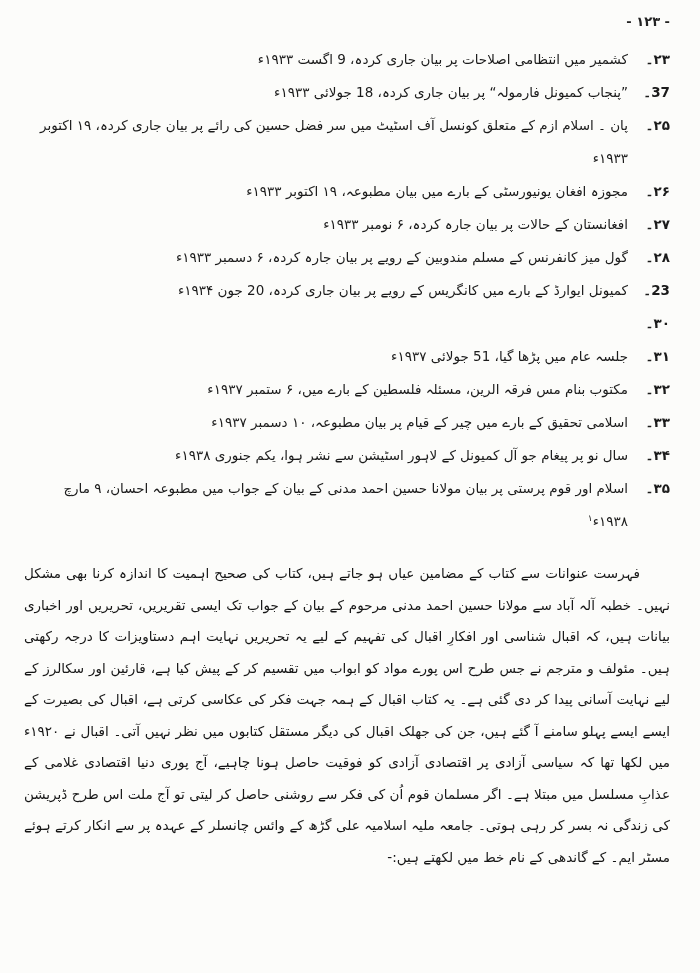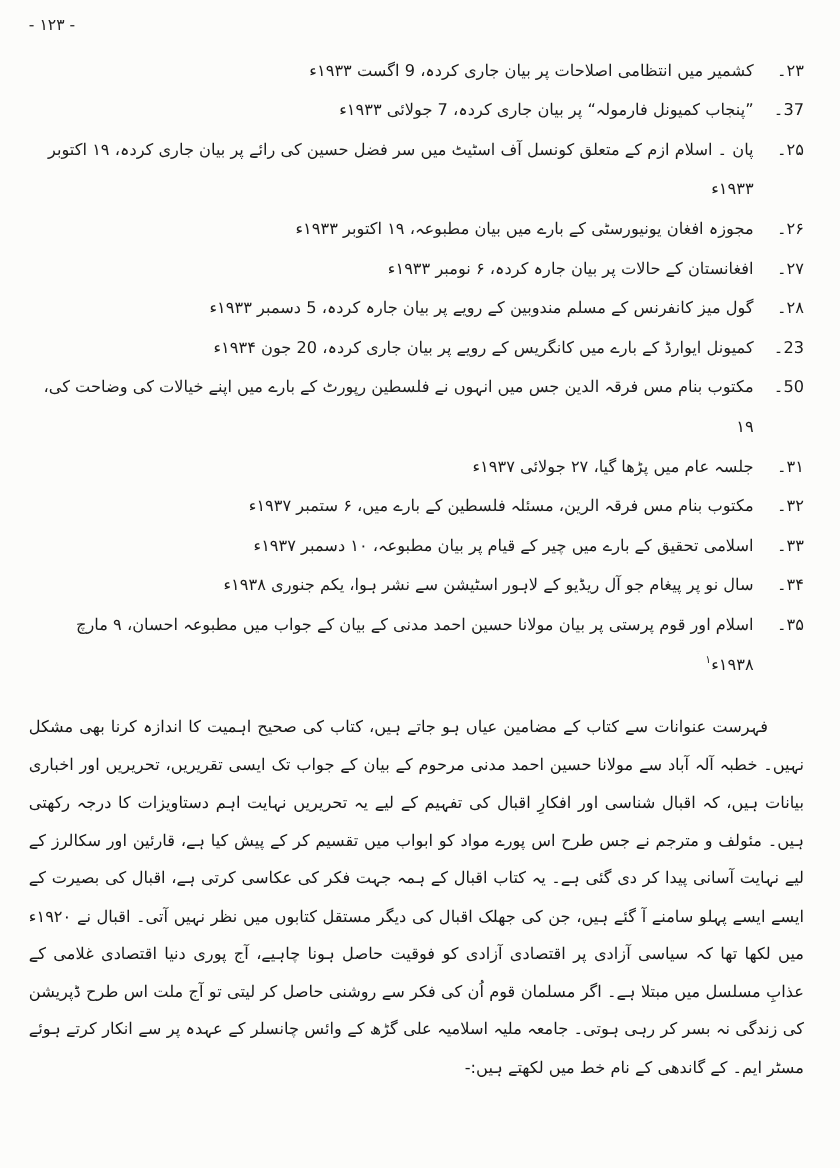--- a/index.html
+++ b/index.html
@@ -4,25 +4,25 @@
 <style>
   html,body{margin:0;padding:0;}
   body{
     width:700px;height:973px;
     background:#fcfcfa;color:#1b1b1b;
     font-family:"DejaVu Sans",sans-serif;
     direction:rtl;overflow:hidden;
   }
   .page{padding:14px 30px 0 24px;}
   .page-number{
-    text-align:left;font-size:13px;letter-spacing:2px;color:#222;
+    text-align:right;font-size:13px;letter-spacing:2px;color:#222;font-weight:bold;
   }
   .list{margin-top:14px;}
   .item{display:flex;align-items:flex-start;font-size:13.5px;line-height:33px;}
-  .item .num{width:42px;flex:none;}
+  .item .num{width:42px;flex:none;font-weight:bold;}
   .item .txt{flex:1;}
   .item .txt .line{display:block;}
   .cont-deep{margin-right:210px;}
   .body-para{
     margin-top:20px;font-size:13.5px;line-height:31.5px;
     text-align:justify;text-indent:30px;color:#161616;
   }
   sup{font-size:9px;line-height:0;}
 </style>
 </head>
@@ -34,75 +34,74 @@
 
   <div class="list">
 
     <div class="item">
       <span class="num">۲۳۔</span>
       <span class="txt">کشمیر میں انتظامی اصلاحات پر بیان جاری کردہ، 9 اگست ۱۹۳۳ء</span>
     </div>
 
     <div class="item">
       <span class="num">37۔</span>
-      <span class="txt">”پنجاب کمیونل فارمولہ“ پر بیان جاری کردہ، 7 جولائی ۱۹۳۳ء</span>
+      <span class="txt">”پنجاب کمیونل فارمولہ“ پر بیان جاری کردہ، 18 جولائی ۱۹۳۳ء</span>
     </div>
 
     <div class="item">
       <span class="num">۲۵۔</span>
       <span class="txt">پان ۔ اسلام ازم کے متعلق کونسل آف اسٹیٹ میں سر فضل حسین کی رائے پر بیان جاری کردہ، ۱۹ اکتوبر ۱۹۳۳ء</span>
     </div>
 
     <div class="item">
       <span class="num">۲۶۔</span>
       <span class="txt">مجوزہ افغان یونیورسٹی کے بارے میں بیان مطبوعہ، ۱۹ اکتوبر ۱۹۳۳ء</span>
     </div>
 
     <div class="item">
       <span class="num">۲۷۔</span>
       <span class="txt">افغانستان کے حالات پر بیان جارہ کردہ، ۶ نومبر ۱۹۳۳ء</span>
     </div>
 
     <div class="item">
       <span class="num">۲۸۔</span>
-      <span class="txt">گول میز کانفرنس کے مسلم مندوبین کے رویے پر بیان جارہ کردہ، 5 دسمبر ۱۹۳۳ء</span>
+      <span class="txt">گول میز کانفرنس کے مسلم مندوبین کے رویے پر بیان جارہ کردہ، ۶ دسمبر ۱۹۳۳ء</span>
     </div>
 
     <div class="item">
       <span class="num">23۔</span>
       <span class="txt">کمیونل ایوارڈ کے بارے میں کانگریس کے رویے پر بیان جاری کردہ، 20 جون ۱۹۳۴ء</span>
     </div>
 
     <div class="item">
-      <span class="num">50۔</span>
+      <span class="num">۳۰۔</span>
       <span class="txt">
-        <span class="line">مکتوب بنام مس فرقہ الدین جس میں انہوں نے فلسطین رپورٹ کے بارے میں اپنے خیالات کی وضاحت کی، ۱۹</span>
       </span>
     </div>
 
     <div class="item">
       <span class="num">۳۱۔</span>
       <span class="txt">
-        <span class="line">جلسہ عام میں پڑھا گیا، ۲۷ جولائی ۱۹۳۷ء</span>
+        <span class="line">جلسہ عام میں پڑھا گیا، 51 جولائی ۱۹۳۷ء</span>
       </span>
     </div>
 
     <div class="item">
       <span class="num">۳۲۔</span>
       <span class="txt">مکتوب بنام مس فرقہ الرین، مسئلہ فلسطین کے بارے میں، ۶ ستمبر ۱۹۳۷ء</span>
     </div>
 
     <div class="item">
       <span class="num">۳۳۔</span>
       <span class="txt">اسلامی تحقیق کے بارے میں چیر کے قیام پر بیان مطبوعہ، ۱۰ دسمبر ۱۹۳۷ء</span>
     </div>
 
     <div class="item">
       <span class="num">۳۴۔</span>
-      <span class="txt">سال نو پر پیغام جو آل ریڈیو کے لاہور اسٹیشن سے نشر ہوا، یکم جنوری ۱۹۳۸ء</span>
+      <span class="txt">سال نو پر پیغام جو آل کمیونل کے لاہور اسٹیشن سے نشر ہوا، یکم جنوری ۱۹۳۸ء</span>
     </div>
 
     <div class="item">
       <span class="num">۳۵۔</span>
       <span class="txt"><span>اسلام اور قوم پرستی پر بیان مولانا حسین احمد مدنی کے بیان کے جواب میں مطبوعہ احسان، ۹ مارچ ۱۹۳۸ء</span><sup>۱</sup></span>
     </div>
 
   </div>
 
   <div class="body-para">فہرست عنوانات سے کتاب کے مضامین عیاں ہو جاتے ہیں، کتاب کی صحیح اہمیت کا اندازہ کرنا بھی مشکل نہیں۔ خطبہ آلہ آباد سے مولانا حسین احمد مدنی مرحوم کے بیان کے جواب تک ایسی تقریریں، تحریریں اور اخباری بیانات ہیں، کہ اقبال شناسی اور افکارِ اقبال کی تفہیم کے لیے یہ تحریریں نہایت اہم دستاویزات کا درجہ رکھتی ہیں۔ مئولف و مترجم نے جس طرح اس پورے مواد کو ابواب میں تقسیم کر کے پیش کیا ہے، قارئین اور سکالرز کے لیے نہایت آسانی پیدا کر دی گئی ہے۔ یہ کتاب اقبال کے ہمہ جہت فکر کی عکاسی کرتی ہے، اقبال کی بصیرت کے ایسے ایسے پہلو سامنے آ گئے ہیں، جن کی جھلک اقبال کی دیگر مستقل کتابوں میں نظر نہیں آتی۔ اقبال نے ۱۹۲۰ء میں لکھا تھا کہ سیاسی آزادی پر اقتصادی آزادی کو فوقیت حاصل ہونا چاہیے، آج پوری دنیا اقتصادی غلامی کے عذابِ مسلسل میں مبتلا ہے۔ اگر مسلمان قوم اُن کی فکر سے روشنی حاصل کر لیتی تو آج ملت اس طرح ڈپریشن کی زندگی نہ بسر کر رہی ہوتی۔ جامعہ ملیہ اسلامیہ علی گڑھ کے وائس چانسلر کے عہدہ پر سے انکار کرتے ہوئے مسٹر ایم۔ کے گاندھی کے نام خط میں لکھتے ہیں:-</div>

